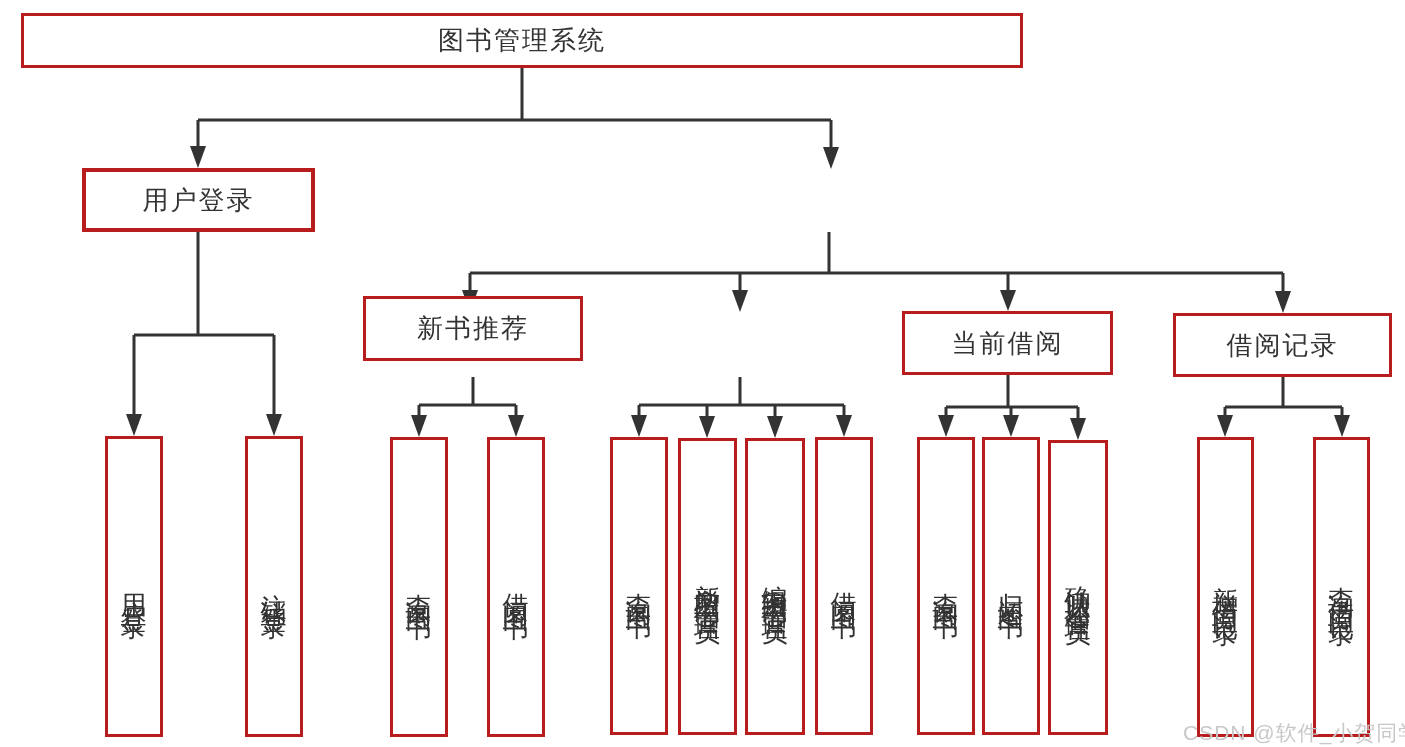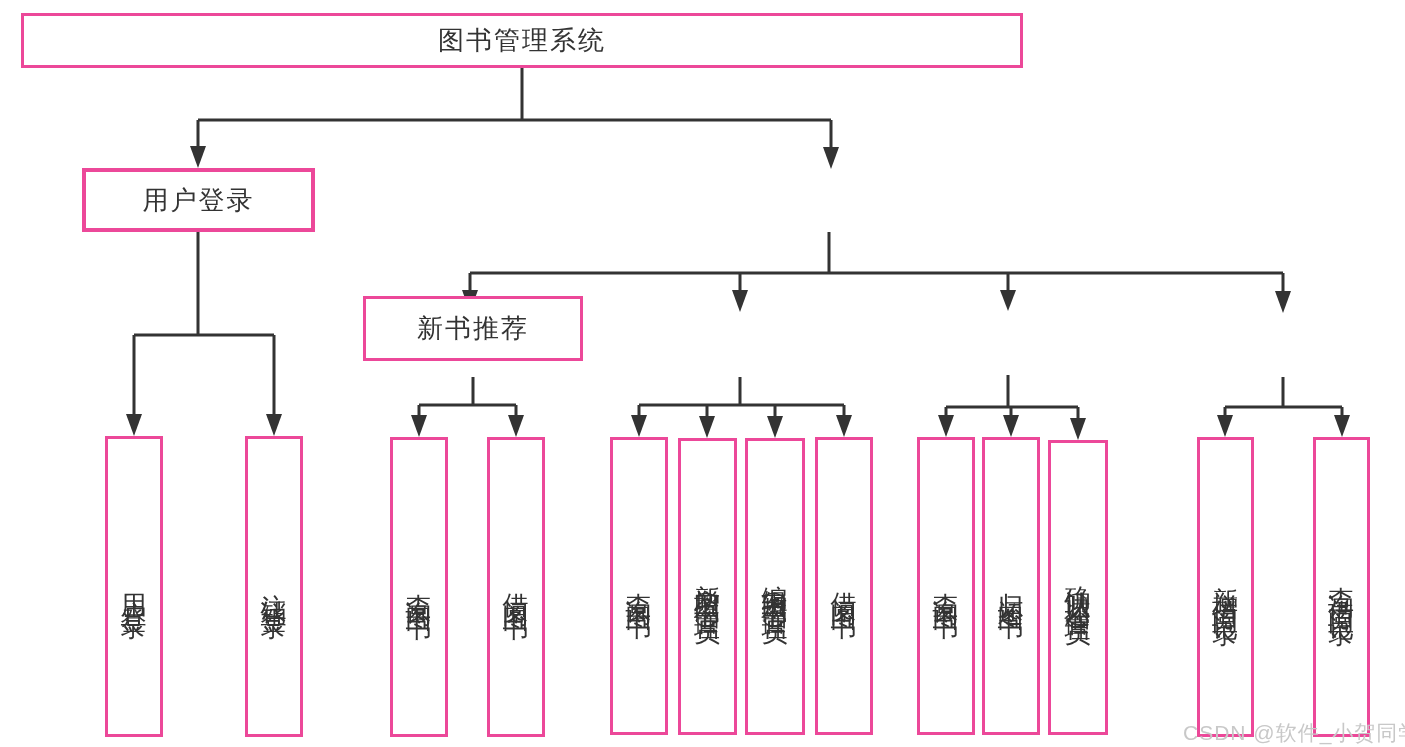--- a/index.html
+++ b/index.html
@@ -8,21 +8,21 @@
     width:1405px;height:747px;
     background:#ffffff;
     font-family:"Liberation Sans","DejaVu Sans",sans-serif;
     color:#333333;
     overflow:hidden;
   }
   #connectors{position:absolute;left:0;top:0;z-index:1;}
   .node{
     position:absolute;
     box-sizing:border-box;
-    border:3px solid #ec4899;
+    border:3px solid #b91c1c;
     background:#ffffff;
     display:flex;
     align-items:center;
     justify-content:center;
     z-index:2;
     font-size:26px;
     letter-spacing:2px;
     color:#333333;
     white-space:nowrap;
   }
@@ -88,20 +88,22 @@
       <polygon points="1217,415 1233,415 1225,437"></polygon>
       <polygon points="1334,415 1350,415 1342,437"></polygon>
     </g>
   </svg>
 
   <div class="node" style="left:21px;top:13px;width:1002px;height:55px">图书管理系统</div>
 
   <div class="node lvl2" style="left:82px;top:168px;width:233px;height:64px">用户登录</div>
 
   <div class="node" style="left:363px;top:296px;width:220px;height:65px">新书推荐</div>
+  <div class="node" style="left:902px;top:311px;width:211px;height:64px">当前借阅</div>
+  <div class="node" style="left:1173px;top:313px;width:219px;height:64px">借阅记录</div>
 
   <div class="node v" style="left:105px;top:436px;width:58px;height:301px">用户登录</div>
   <div class="node v" style="left:245px;top:436px;width:58px;height:301px">注销登录</div>
 
   <div class="node v" style="left:390px;top:437px;width:58px;height:300px">查询图书</div>
   <div class="node v" style="left:487px;top:437px;width:58px;height:300px">借阅图书</div>
 
   <div class="node v" style="left:610px;top:437px;width:58px;height:298px">查询图书</div>
   <div class="node v tight" style="left:678px;top:438px;width:59px;height:297px">新增图书（管理员）</div>
   <div class="node v tight" style="left:745px;top:438px;width:60px;height:297px">编辑图书（管理员）</div>

